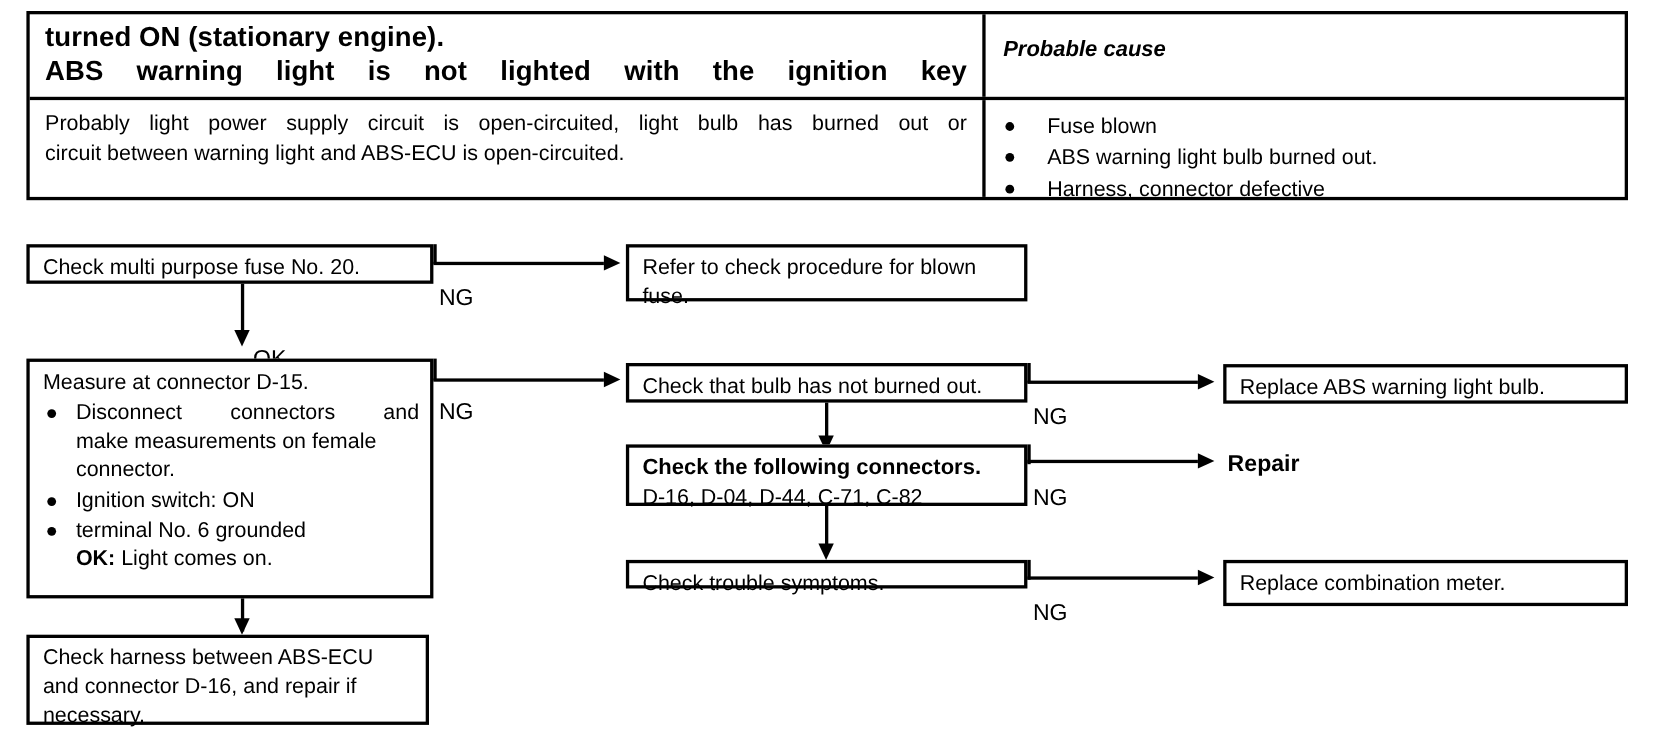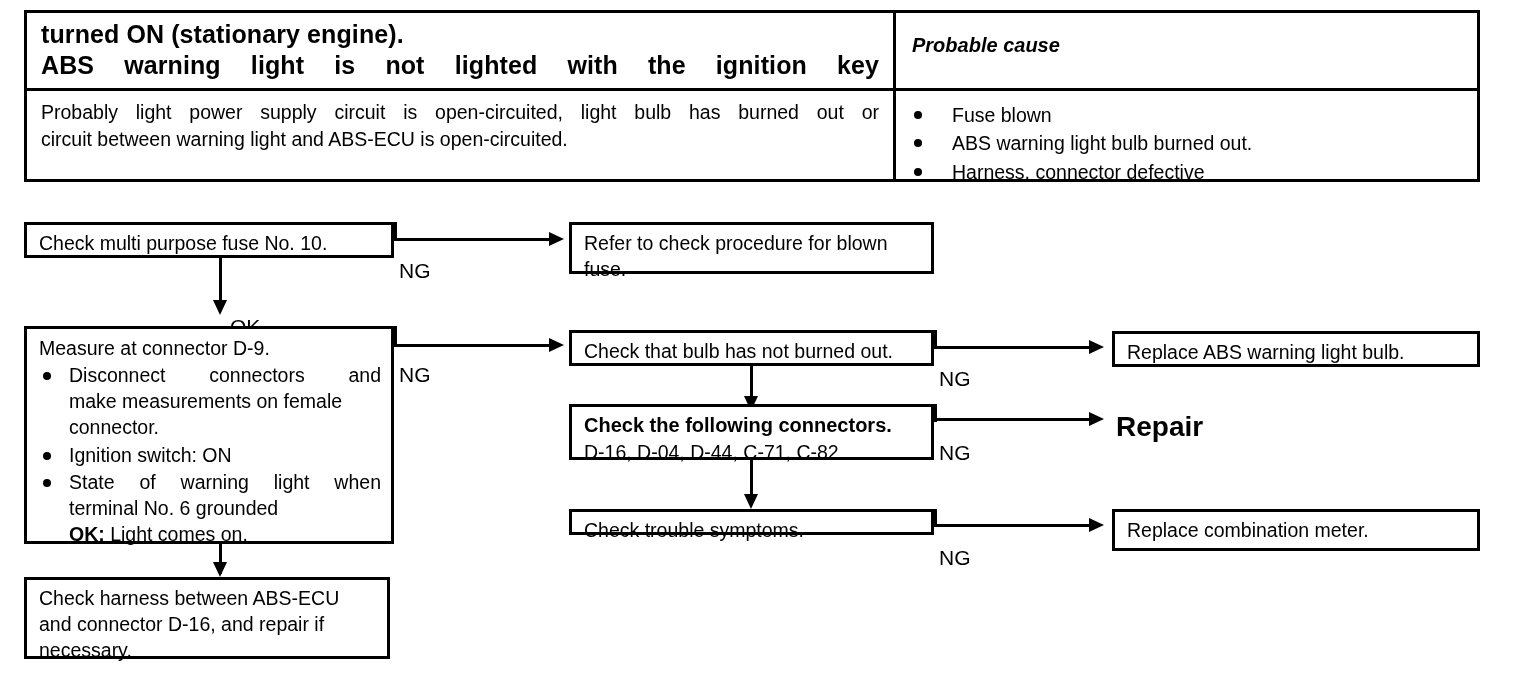--- a/index.html
+++ b/index.html
@@ -113,21 +113,21 @@
     font-size: 19.5px;
     line-height: 1.34;
     padding: 5px 10px 5px 12px;
     pointer-events: auto;
   }
   .node.plain {
     border: none;
     background: transparent;
     padding: 0;
     font-weight: bold;
-    font-size: 28px;
+    font-size: 21px;
   }
   .node .ntitle {
     display: block;
   }
   .node .bold-line {
     font-weight: bold;
     display: block;
     font-size: 20px;
   }
   .node ul.blist {
@@ -218,48 +218,47 @@
         <li>ABS warning light bulb burned out.</li>
         <li>Harness, connector defective</li>
       </ul>
     </div>
   </div>
 </div>
 
 <div class="flow">
 
   <div class="node" style="left:24px; top:222px; width:370px; height:36px;">
-    <span class="ntitle">Check multi purpose fuse No. 10.</span>
+    <span class="ntitle">Check multi purpose fuse No. 20.</span>
   </div>
 
   <div class="edge v" style="left:394px; top:222px; width:3px; height:18px;"></div>
   <div class="edge h" style="left:394px; top:238px; width:155px; height:3px;"></div>
   <div class="arrow-r" style="left:549px; top:232px;"></div>
   <div class="elabel" style="left:399px; top:212px;">NG</div>
 
   <div class="node" style="left:569px; top:222px; width:365px; height:52px;">
     <span>Refer to check procedure for blown</span>
     <span style="display:block">fuse.</span>
   </div>
 
   <div class="edge v" style="left:219px; top:258px; width:3px; height:48px;"></div>
   <div class="arrow-d" style="left:213px; top:300px;"></div>
   <div class="elabel" style="left:230px; top:268px;">OK</div>
 
   <div class="node" style="left:24px; top:326px; width:370px; height:218px; padding-top:6px;">
-    <span class="ntitle">Measure at connector D-9.</span>
+    <span class="ntitle">Measure at connector D-15.</span>
     <ul class="blist">
       <li class="j">
         <span>Disconnect connectors and</span>
         <span class="lastline">make measurements on female</span>
         <span class="lastline">connector.</span>
       </li>
       <li>Ignition switch: ON</li>
       <li class="j">
-        <span>State of warning light when</span>
         <span class="lastline">terminal No. 6 grounded</span>
         <span class="lastline"><span class="okbold">OK:</span><span> Light comes on.</span></span>
       </li>
     </ul>
   </div>
 
   <div class="edge v" style="left:394px; top:326px; width:3px; height:20px;"></div>
   <div class="edge h" style="left:394px; top:344px; width:155px; height:3px;"></div>
   <div class="arrow-r" style="left:549px; top:338px;"></div>
   <div class="elabel" style="left:399px; top:316px;">NG</div>

